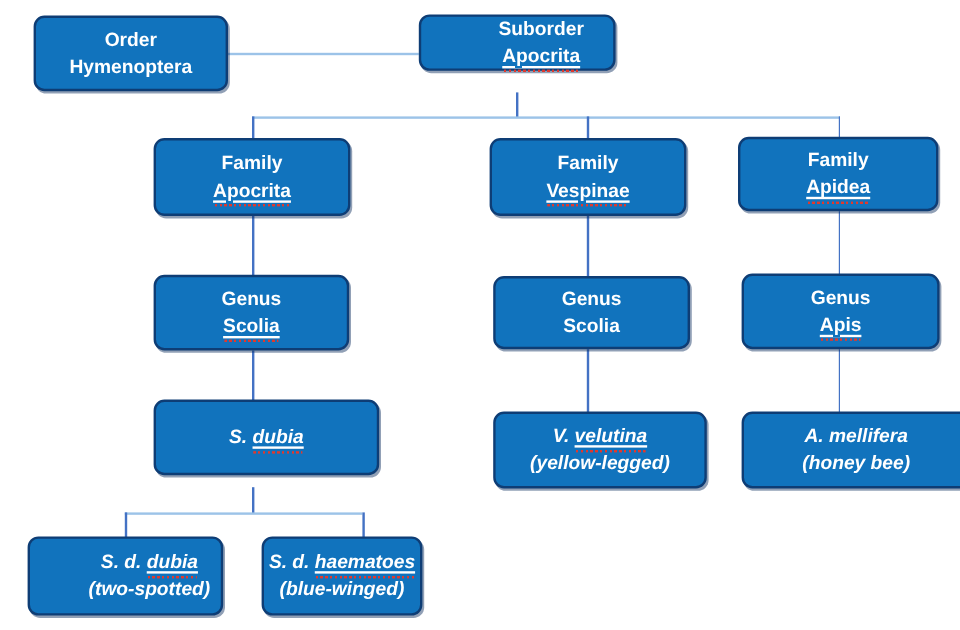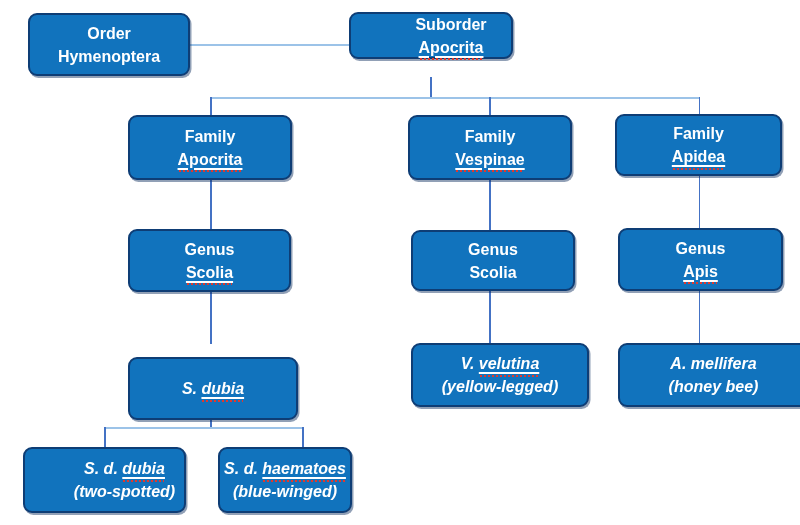--- a/index.html
+++ b/index.html
@@ -95,21 +95,21 @@
   </div>
   <div class="node" style="left:411px;top:230px;width:164px;height:61px;">
     <div class="line"><span>Genus</span><span class="u"></span></div>
     <div class="line"><span>Scolia</span><span class="u"></span></div>
   </div>
   <div class="node" style="left:618px;top:228px;width:165px;height:63px;">
     <div class="line"><span>Genus</span><span class="u"></span></div>
     <div class="line"><span></span><span class="u">Apis</span></div>
   </div>
 
-  <div class="node italic one-line" style="left:128px;top:357px;width:170px;height:63px;font-style:italic;">
+  <div class="node italic one-line" style="left:128px;top:333px;width:188px;height:63px;font-style:italic;">
     <div class="line"><span>S. </span><span class="u">dubia</span></div>
 
   </div>
   <div class="node italic" style="left:411px;top:343px;width:178px;height:64px;">
     <div class="line"><span>V. </span><span class="u">velutina</span></div>
     <div class="line"><span>(yellow-legged)</span><span class="u"></span></div>
   </div>
   <div class="node italic" style="left:618px;top:343px;width:191px;height:64px;">
     <div class="line"><span>A. mellifera</span><span class="u"></span></div>
     <div class="line"><span>(honey bee)</span><span class="u"></span></div>

